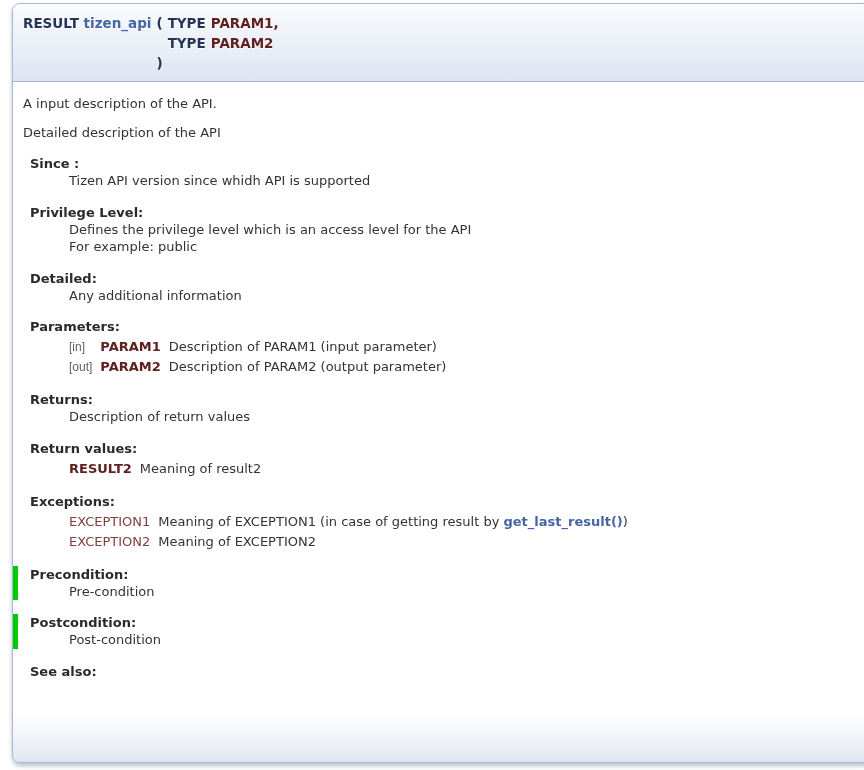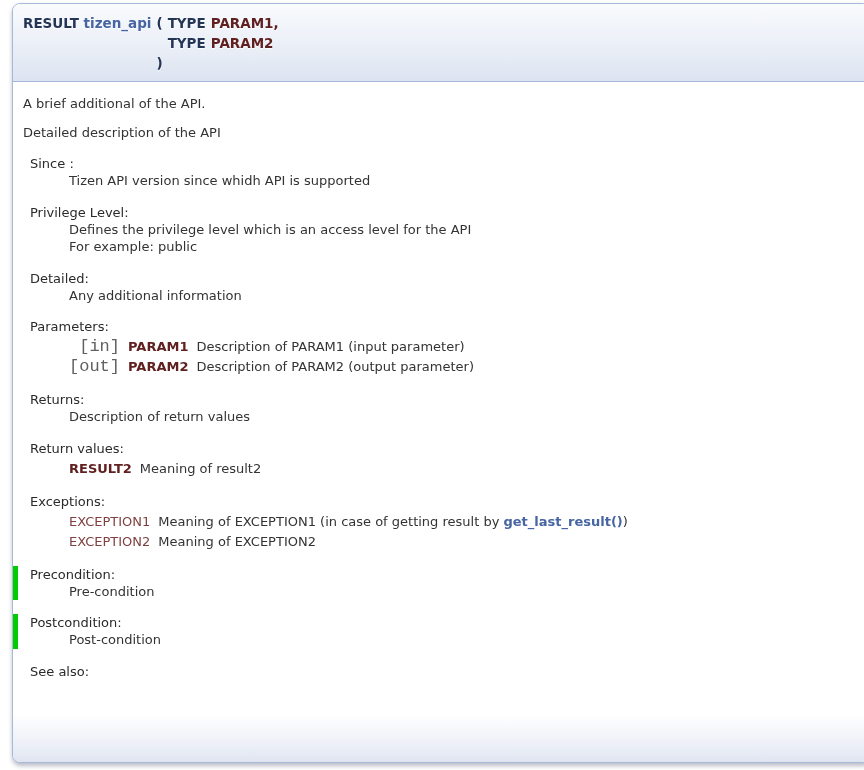--- a/index.html
+++ b/index.html
@@ -50,40 +50,39 @@
   .memdoc {
     flex: 1;
     border-radius: 0 0 7px 7px;
     background: linear-gradient(to bottom, #FFFFFF 0%, #FFFFFF 93%, #EAEEF6 98%, #DFE5F0 100%);
     padding: 6px 10px 10px 6px;
     overflow: hidden;
   }
   .memdoc p { margin: 13px 0 3px 4px; line-height: 16px; }
   .memdoc p.brief { margin-top: 8px; }
   dl { margin: 14px 0 0 11px; }
-  dt { font-weight: normal; color: #2a2a2a; line-height: 17px; }
+  dt { font-weight: bold; color: #2a2a2a; line-height: 17px; }
   dd { margin: 1px 0 0 39px; line-height: 16.5px; }
   dl.cond {
     margin-left: -6px;
     border-left: 5px solid #00CC00;
     padding-left: 12px;
   }
   table.fields { border-collapse: collapse; margin-top: 2px; }
   table.fields td {
     padding: 0 8px 0 0;
     line-height: 20px;
     vertical-align: top;
   }
   td.paramdir {
-    font-family: Liberation Mono, monospace;
-    font-size: 17px;
+    font-family: Liberation Sans, sans-serif;
+    font-size: 12px;
     color: #616161;
     padding-left: 6px;
     padding-right: 10px;
-    text-align: right;
   }
   td.paramname {
     color: #602020;
     font-weight: bold;
     padding-right: 8px;
   }
   td.retname {
     color: #602020;
     font-weight: bold;
     padding-left: 6px;
@@ -121,21 +120,21 @@
         <td class="paren">)</td>
         <td></td>
         <td></td>
       </tr>
     </tbody>
       </table>
   </div>
 
   <div class="memdoc">
 
-    <p class="brief">A brief additional of the API.</p>
+    <p class="brief">A input description of the API.</p>
     <p>Detailed description of the API</p>
 
     <dl>
       <dt>Since :</dt>
       <dd>Tizen API version since whidh API is supported</dd>
     </dl>
 
     <dl>
       <dt>Privilege Level:</dt>
       <dd>Defines the privilege level which is an access level for the API</dd>

